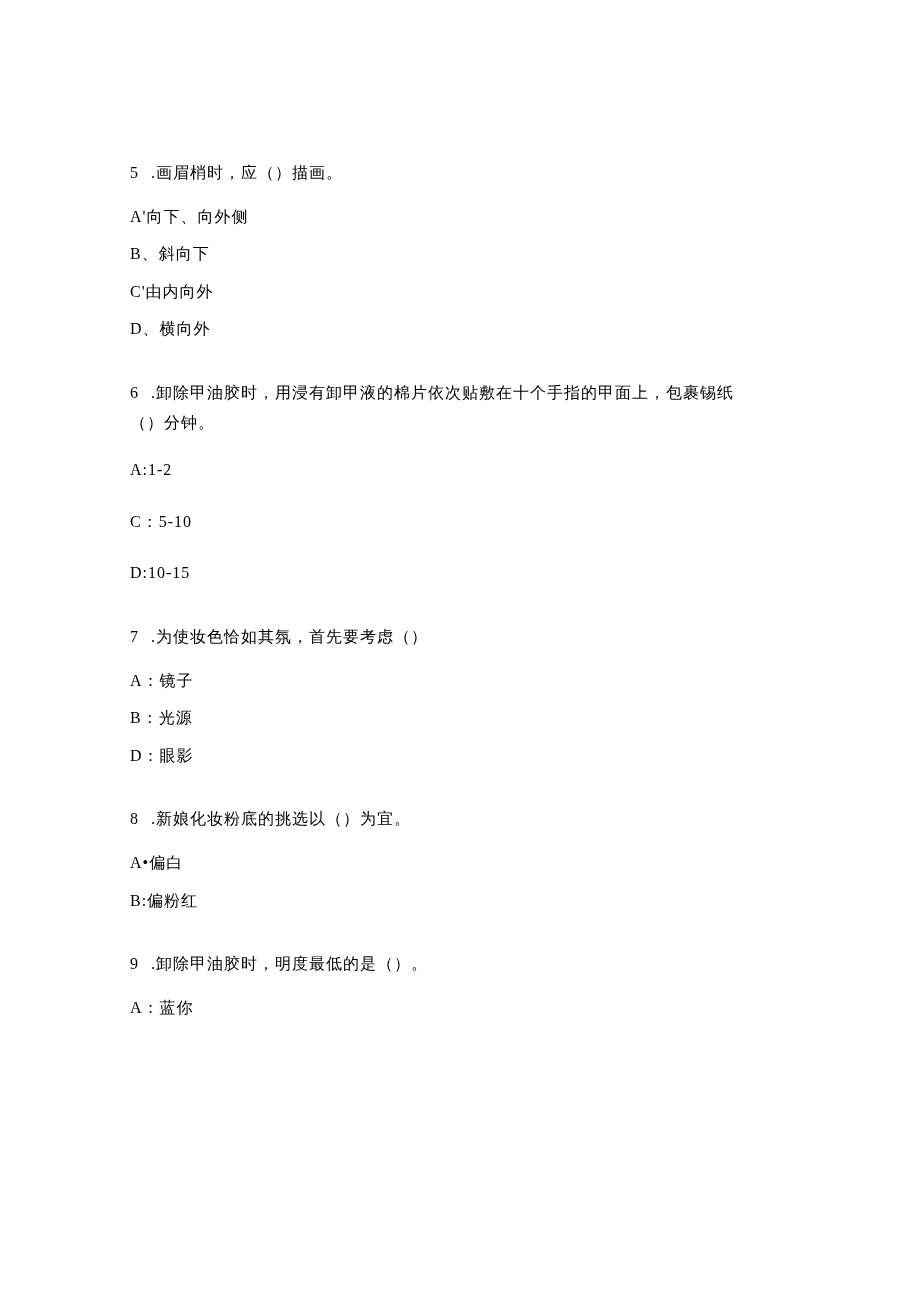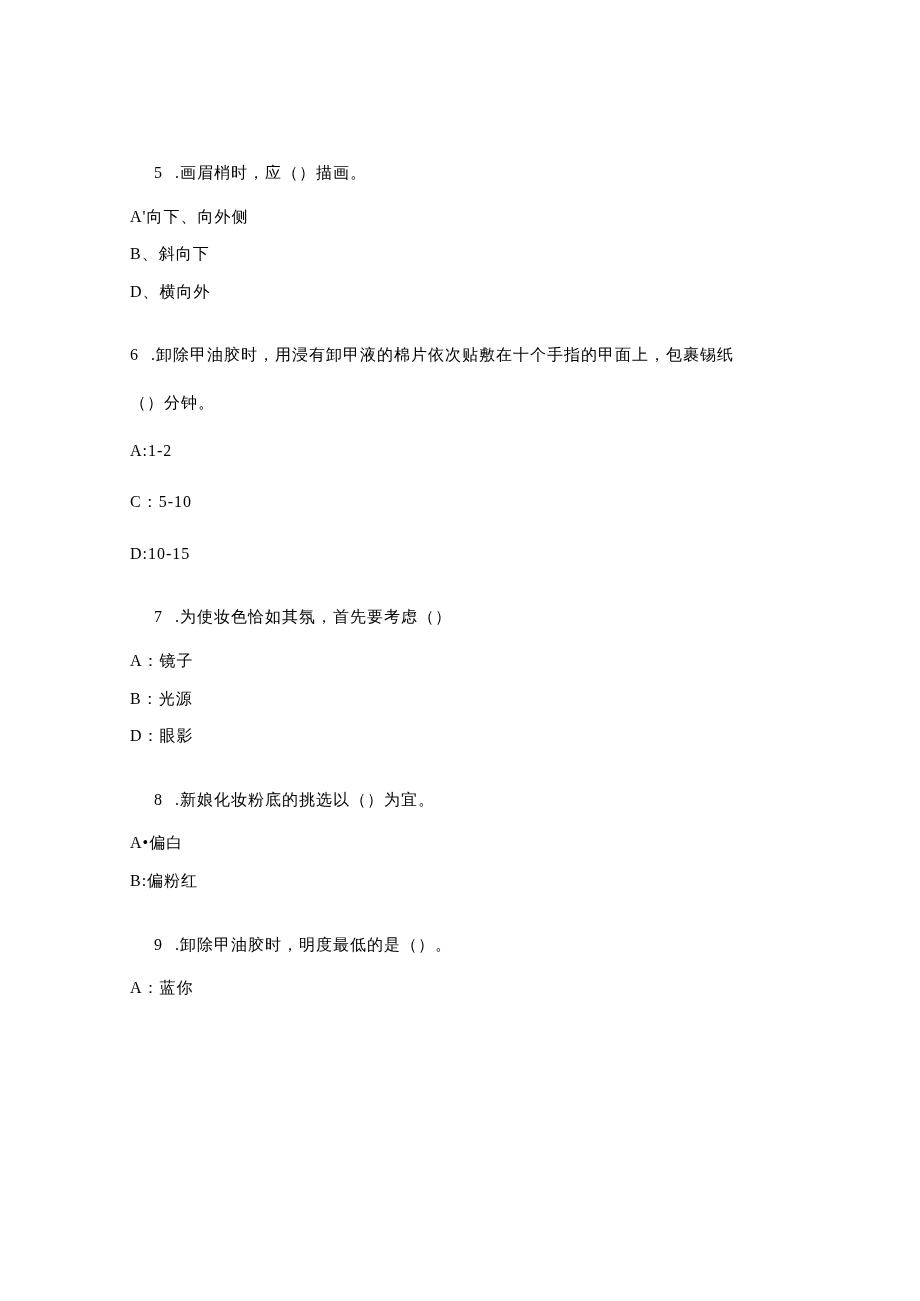--- a/index.html
+++ b/index.html
@@ -16,53 +16,53 @@
       color: #000000;
       padding: 160px 130px 100px 130px;
       line-height: 1.6;
     }
     .question-block {
       margin-bottom: 38px;
     }
     .question-text {
       margin-bottom: 18px;
       letter-spacing: 1px;
-      margin-left: 24px;
     }
     .question-number {
       display: inline-block;
       margin-right: 12px;
     }
     .option-line {
       margin-bottom: 12px;
       letter-spacing: 1px;
       font-family: Liberation Serif, serif;
     }
     .option-line-spaced {
       margin-bottom: 26px;
       letter-spacing: 1px;
     }
     .q6-stem {
-      margin-bottom: 22px;
+      margin-bottom: 4px;
       letter-spacing: 1px;
     }
     .q6-stem2 {
       margin-bottom: 22px;
       letter-spacing: 1px;
     }
   </style>
 </head>
 <body>
 
 <div class="question-block">
   <div class="question-text">
     <span class="question-number">5</span><span>.画眉梢时，应（）描画。</span>
   </div>
   <div class="option-line">A'向下、向外侧</div>
   <div class="option-line">B、斜向下</div>
+  <div class="option-line">C'由内向外</div>
   <div class="option-line">D、横向外</div>
 </div>
 
 <div class="question-block">
   <div class="q6-stem">
     <span class="question-number">6</span><span>.卸除甲油胶时，用浸有卸甲液的棉片依次贴敷在十个手指的甲面上，包裹锡纸</span>
   </div>
   <div class="q6-stem2">（）分钟。</div>
   <div class="option-line-spaced">A:1-2</div>
   <div class="option-line-spaced">C：5-10</div>

